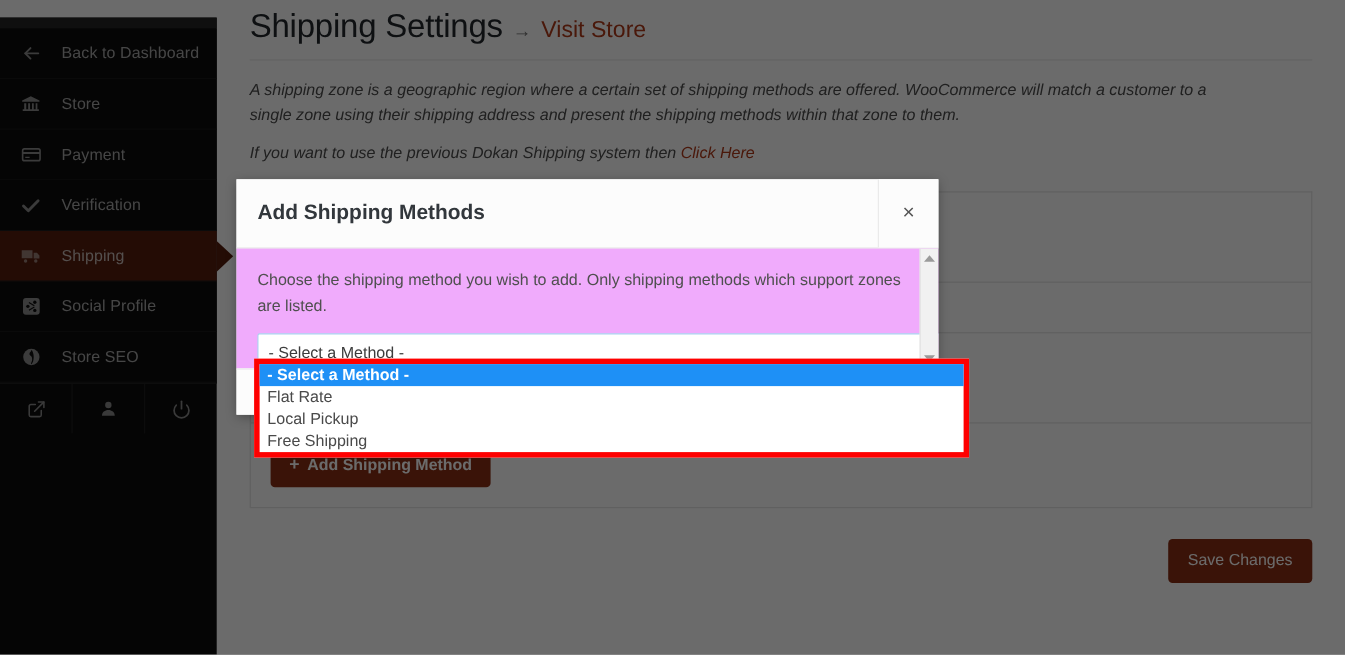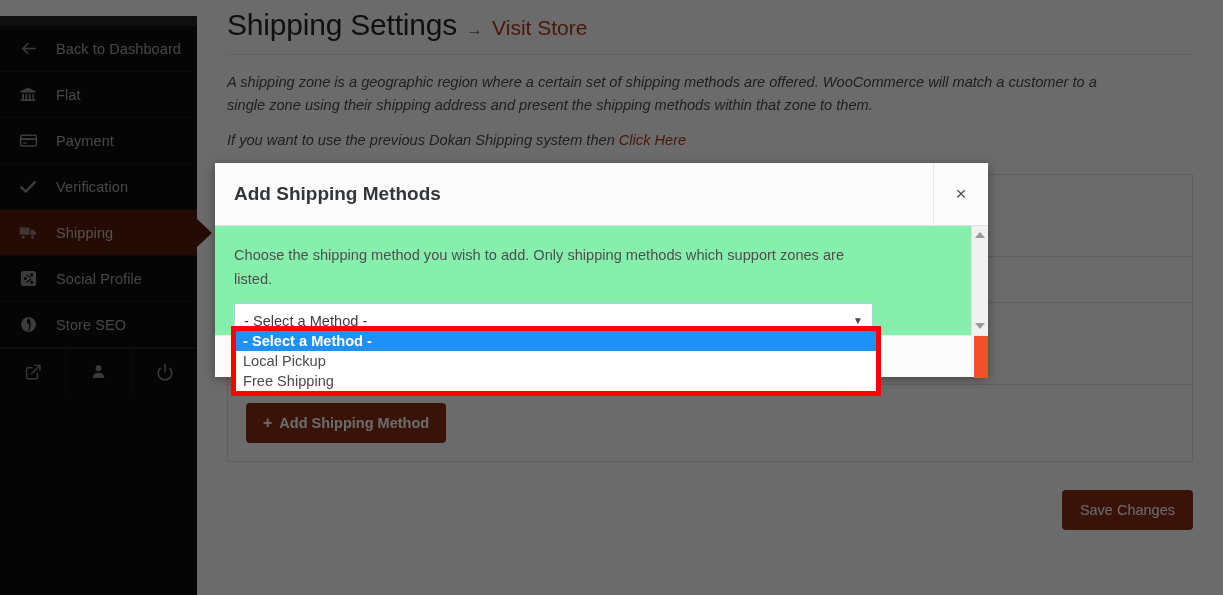--- a/index.html
+++ b/index.html
@@ -195,21 +195,21 @@
     width: 1223px; height: 595px;
     background: rgba(0,0,0,0.58);
     z-index: 40;
   }
 
   
   #modal {
     position: absolute;
     left: 215px;
     top: 163px;
-    width: 773px;
+    width: 638px;
     z-index: 50;
     background: #fcfcfc;
     box-shadow: 0 2px 10px rgba(0,0,0,0.35);
   }
   #modal-header {
     display: flex;
     align-items: stretch;
     height: 63px;
     border-bottom: 1px solid #e2e2e2;
     background: #fcfcfc;
@@ -231,21 +231,21 @@
     border-left: 1px solid #e8e8e8;
     color: #555;
     font-size: 19px;
     cursor: pointer;
     background: #fcfcfc;
   }
   #modal-body {
     position: relative;
     height: 109px;
     padding: 18px 19px 0 19px;
-    background: #86efac;
+    background: #f0abfc;
     overflow: hidden;
   }
   #modal-desc {
     font-size: 14.6px;
     line-height: 1.62;
     color: #4f4f4f;
     max-width: 640px;
   }
   #method-select {
     margin-top: 12px;
@@ -357,21 +357,21 @@
       </span>
       <span class="nav-label">Back to Dashboard</span>
     </div>
 
     <div class="nav-item">
       <span class="nav-icon">
         <svg width="18" height="18" viewBox="0 0 24 24" fill="currentColor">
             <path d="M12 2 1.5 7.2v1.6h21V7.2L12 2zM4 10.4v7.4H2.2V20h19.6v-2.2H20v-7.4h-2.1v7.4h-2.3v-7.4h-2.2v7.4h-2.3v-7.4H8.8v7.4H6.5v-7.4H4z"></path>
           </svg>
       </span>
-      <span class="nav-label">Flat</span>
+      <span class="nav-label">Store</span>
     </div>
 
     <div class="nav-item">
       <span class="nav-icon">
         <svg width="19" height="19" viewBox="0 0 24 24" fill="none" stroke="currentColor" stroke-width="1.9">
             <rect x="2" y="5.5" width="20" height="13.5" rx="2"></rect>
             <line x1="2" y1="10.2" x2="22" y2="10.2" stroke-width="2.4"></line>
             <line x1="5" y1="15.2" x2="10" y2="15.2" stroke-width="1.6"></line>
           </svg>
       </span>
@@ -500,17 +500,18 @@
       </div>
     </div>
 
     <div id="modal-footer">
       <div id="modal-footer-accent"></div>
     </div>
   </div>
 
   <div id="dropdown-list">
     <div class="dd-option selected">- Select a Method -</div>
+    <div class="dd-option">Flat Rate</div>
     <div class="dd-option">Local Pickup</div>
     <div class="dd-option">Free Shipping</div>
   </div>
 
 </div>
 
 </body></html>

